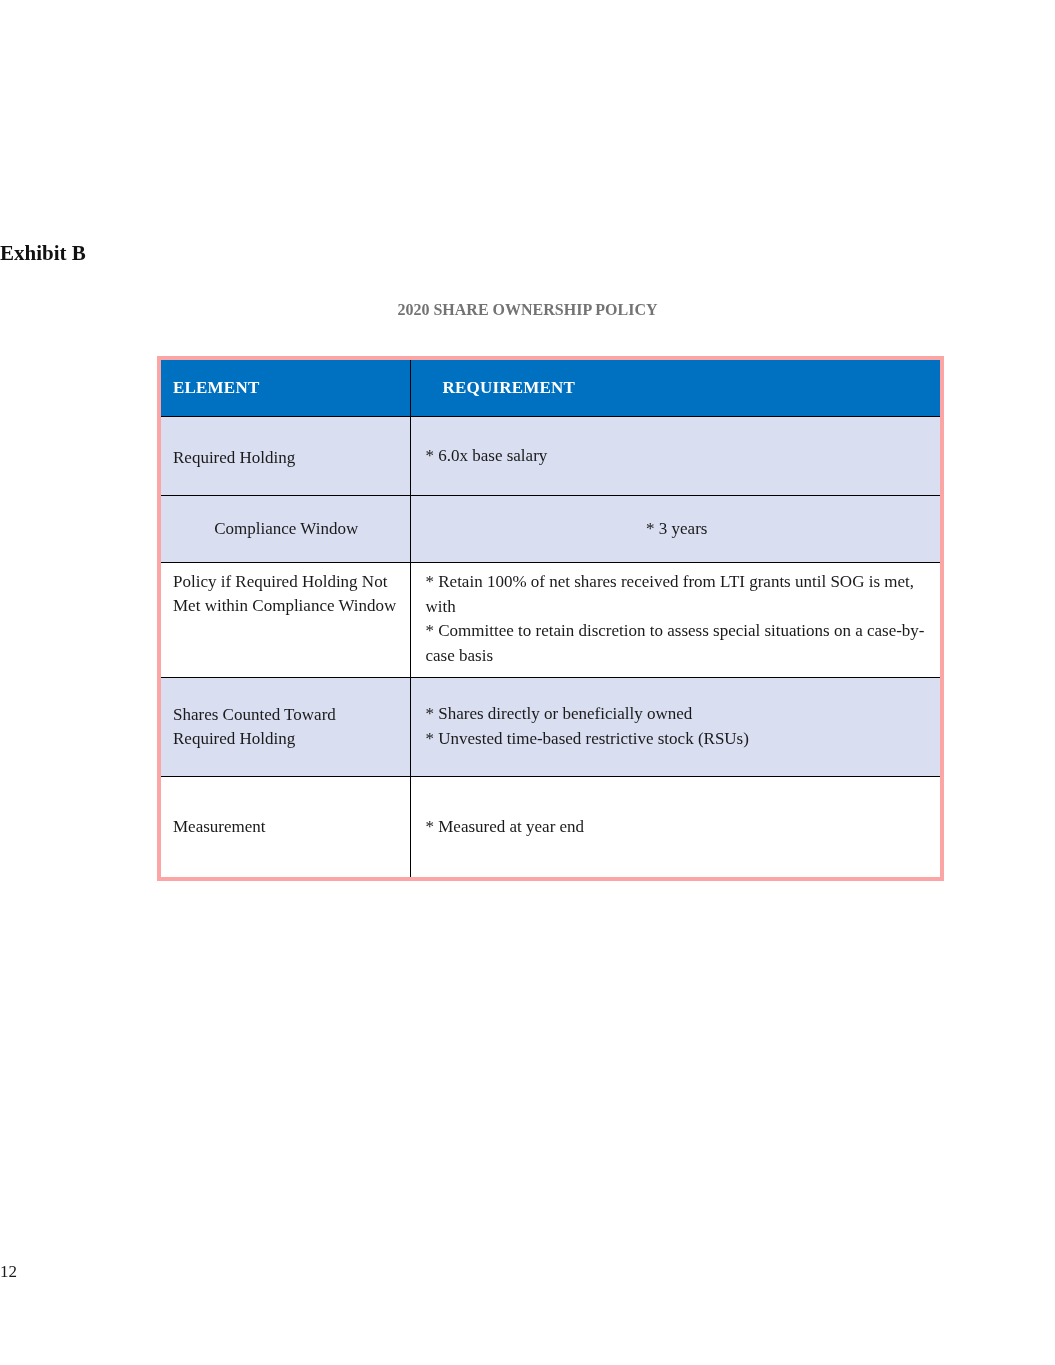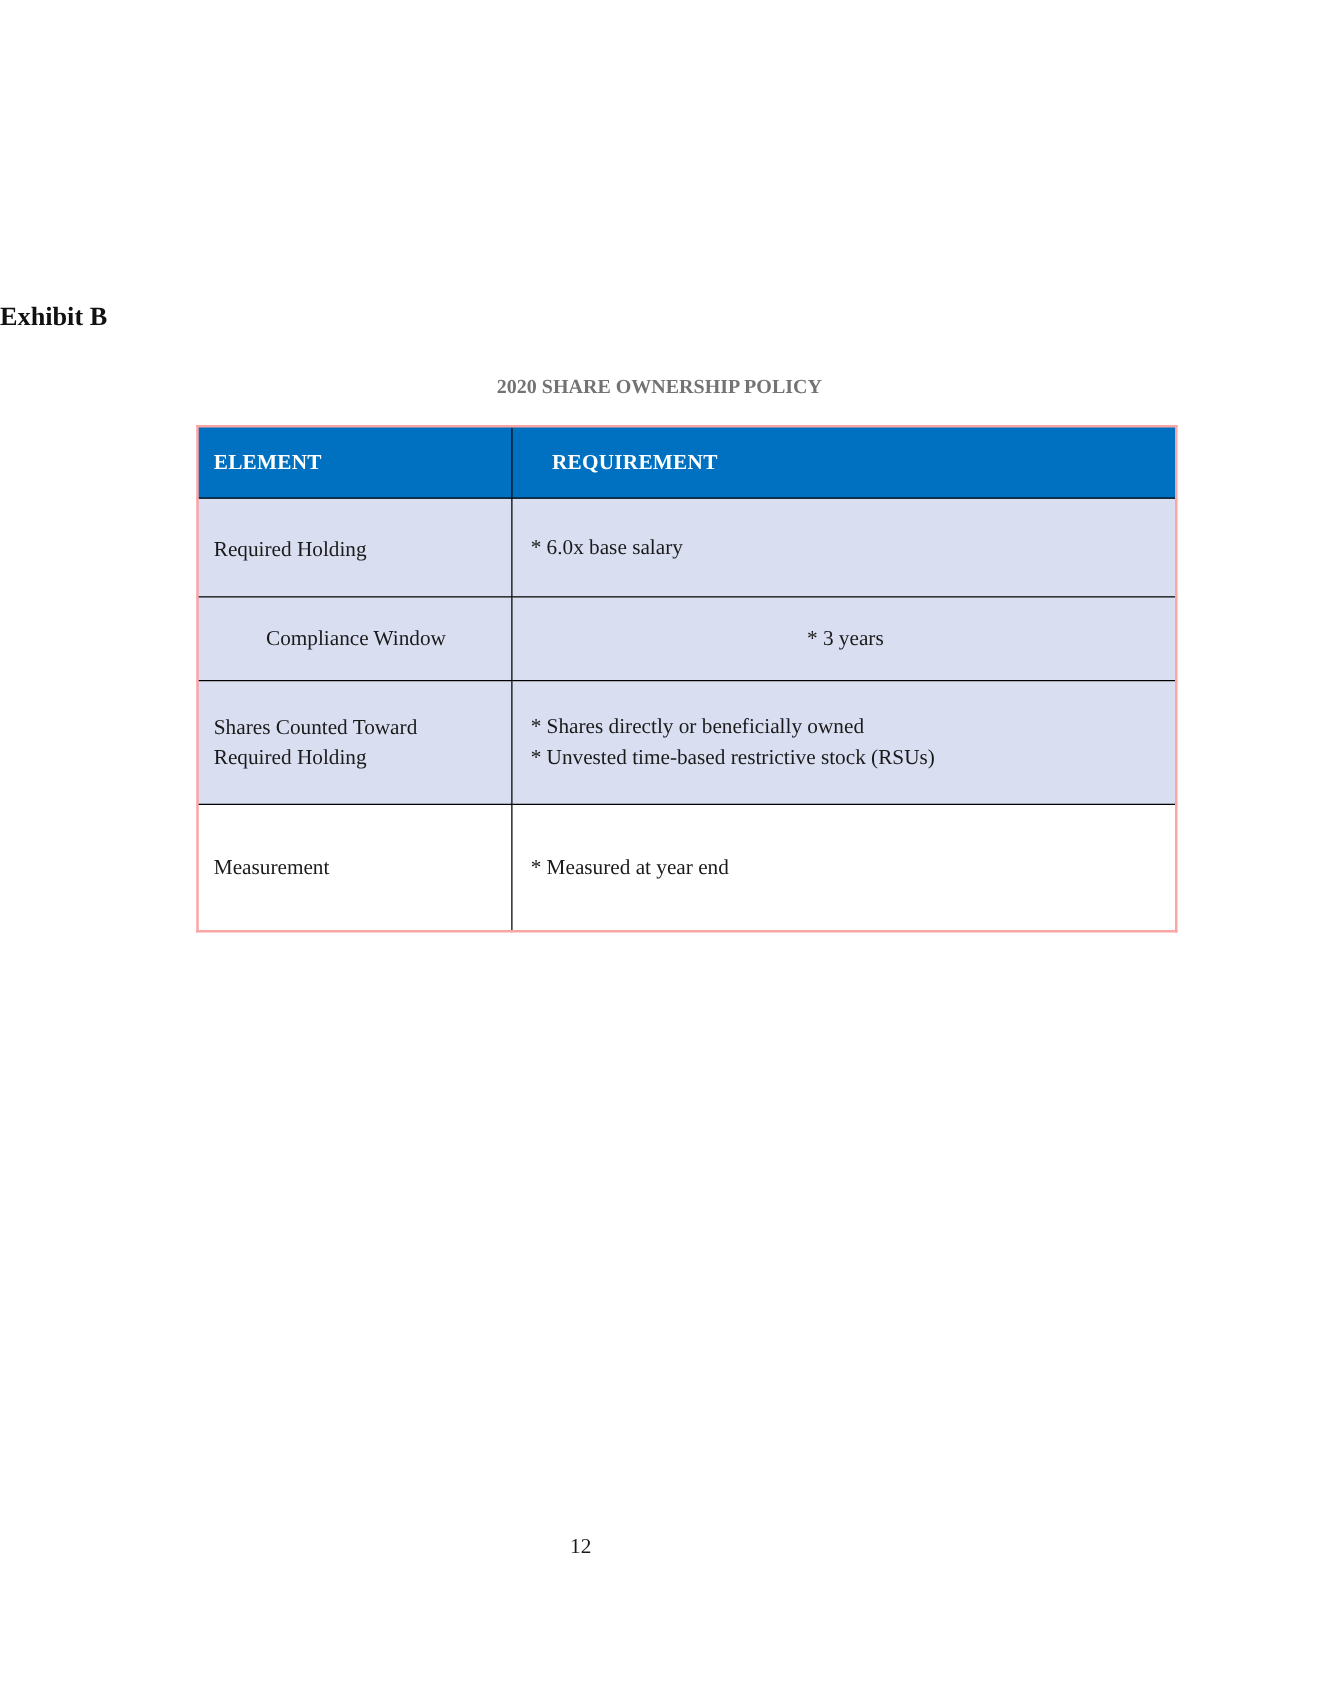--- a/index.html
+++ b/index.html
@@ -28,26 +28,26 @@
     top: 301px;
     left: 0;
     width: 1055px;
     text-align: center;
     font-size: 16px;
     font-weight: bold;
     color: #737373;
   }
   table.policy {
     position: absolute;
-    top: 340px;
+    top: 356px;
     left: 157px;
     width: 783px;
     border-collapse: collapse;
     table-layout: fixed;
-    border: 2px solid #fca5a5;
+    border: 4px solid #fca5a5;
     font-size: 17px;
   }
   table.policy col.c1 { width: 251px; }
   table.policy col.c2 { width: 532px; }
   table.policy th, table.policy td {
     border: 1px solid #000000;
     vertical-align: middle;
     text-align: left;
     font-weight: normal;
   }
@@ -67,24 +67,24 @@
   tr.plain td { background: var(--row-bg, #ffffff); }
   tr.r1 td { height: 62px; margin-top: 10px; }
   tr.r2 td { height: 54px; text-align: center; }
   tr.r3 td { height: 101px; }
   tr.r4 td { height: 86px; }
   tr.r5 td { height: 88px; font-family: Liberation Serif, serif; }
   td.vtop { vertical-align: top; padding-top: 10px; }
   tr.r3 td { vertical-align: top; padding-top: 7px; }
   .page-number {
     position: absolute;
-    top: 1227px;
+    top: 1262px;
     left: 0;
     width: 929px;
-    text-align: center;
+    text-align: left;
     font-size: 17px;
     color: #1a1a1a;
   }
 </style>
 </head>
 <body>
 
 <div class="doc-title">Exhibit B</div>
 <div class="doc-subtitle">2020 SHARE OWNERSHIP POLICY</div>
 
@@ -101,20 +101,25 @@
   </thead>
   <tbody>
     <tr class="r1 shaded">
       <td class="el-cell vtop">Required Holding</td>
       <td class="req-cell">* 6.0x base salary</td>
     </tr>
     <tr class="r2 shaded">
       <td class="el-cell">Compliance Window</td>
       <td class="req-cell">* 3 years</td>
     </tr>
+    <tr class="r3 plain">
+      <td class="el-cell">Policy if Required Holding Not Met within Compliance Window</td>
+      <td class="req-cell">* Retain 100% of net shares received from LTI grants until SOG is met, with
+* Committee to retain discretion to assess special situations on a case-by-case basis</td>
+    </tr>
     <tr class="r4 shaded">
       <td class="el-cell">Shares Counted Toward Required Holding</td>
       <td class="req-cell">* Shares directly or beneficially owned
 * Unvested time-based restrictive stock (RSUs)</td>
     </tr>
     <tr class="r5 plain">
       <td class="el-cell">Measurement</td>
       <td class="req-cell">* Measured at year end</td>
     </tr>
   </tbody>

